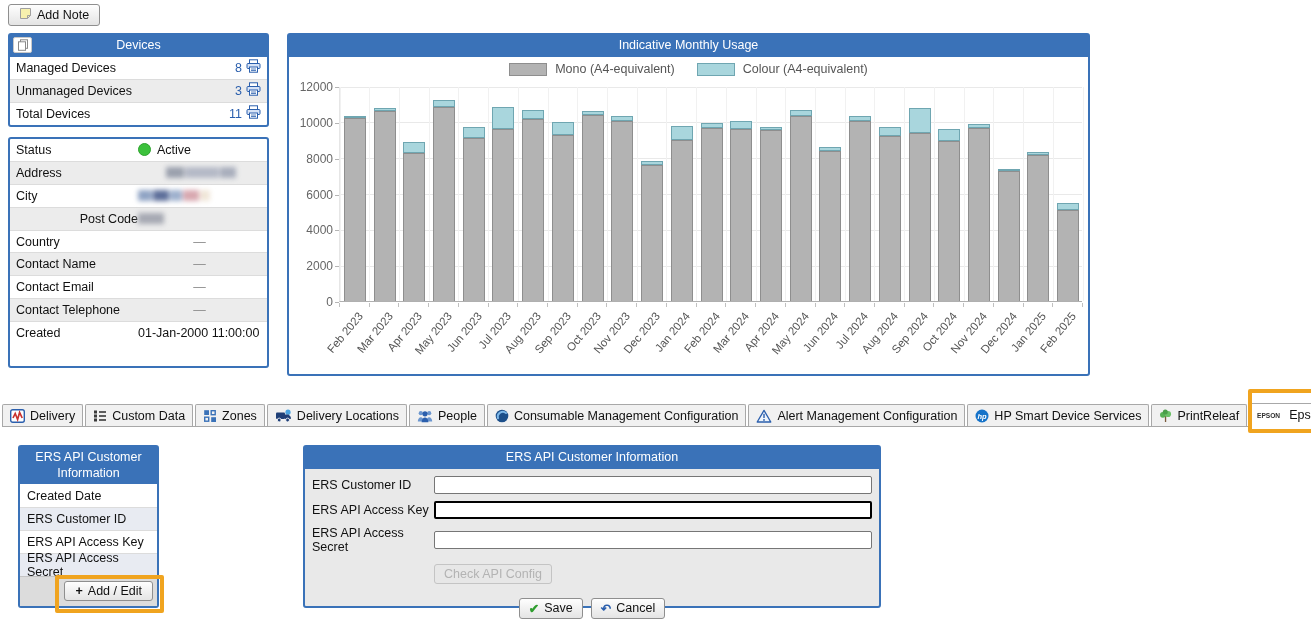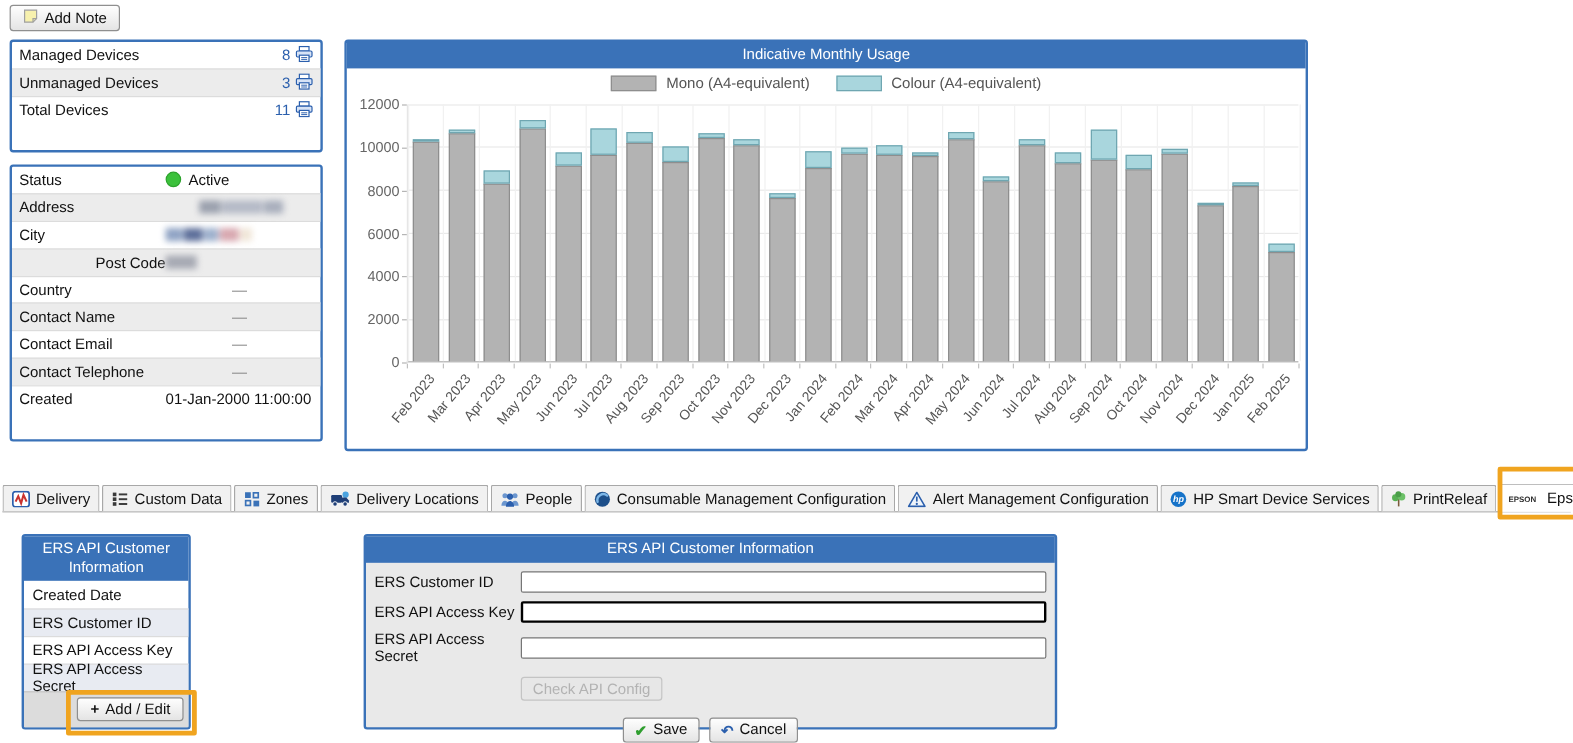--- a/index.html
+++ b/index.html
@@ -80,20 +80,29 @@
 
 <button class="btn" id="add-note-btn">
   <span class="ticon"><svg width="13" height="13" viewBox="0 0 13 13">
         <path d="M1.5 1.5h10v7l-3 3h-7z" fill="#f7f1ae" stroke="#a0a0a0"></path>
         <path d="M11.5 8.5h-3v3" fill="none" stroke="#a0a0a0"></path>
       </svg></span>
   <span>Add Note</span>
 </button>
 
 <div class="panel" id="devices-panel" style="left:8px;top:33px;width:261px;height:94px;">
+  <div class="panel-header">
+    <span class="copy-btn">
+        <svg width="12" height="12" viewBox="0 0 12 12">
+          <rect x="3.5" y="0.8" width="7" height="8.5" fill="#fff" stroke="#8a8a8a"></rect>
+          <rect x="1.5" y="2.8" width="7" height="8.5" fill="#fff" stroke="#8a8a8a"></rect>
+        </svg>
+      </span>
+    <span>Devices</span>
+  </div>
   <div id="devices-rows" style="display:flex;flex-direction:column;height:68px;">
       <div class="prow" style="flex: 1 1 0%;">
         <span class="plabel">Managed Devices</span>
         <span class="count">8</span>
         <span class="ticon"><svg width="15" height="14" viewBox="0 0 15 14">
             <rect x="3.5" y="0.8" width="8" height="3.7" fill="#fff" stroke="#2b5fad"></rect>
             <rect x="1" y="4.5" width="13" height="5" rx="1" fill="#d7e3f6" stroke="#2b5fad"></rect>
             <rect x="3.5" y="8" width="8" height="5.2" fill="#fff" stroke="#2b5fad"></rect>
             <line x1="5" y1="10" x2="10" y2="10" stroke="#2b5fad" stroke-width="0.8"></line>
             <line x1="5" y1="11.5" x2="10" y2="11.5" stroke="#2b5fad" stroke-width="0.8"></line>

